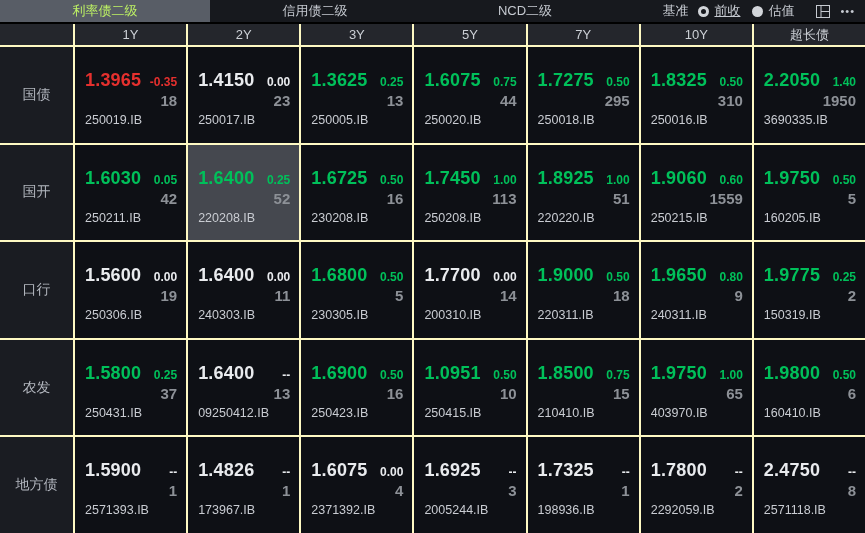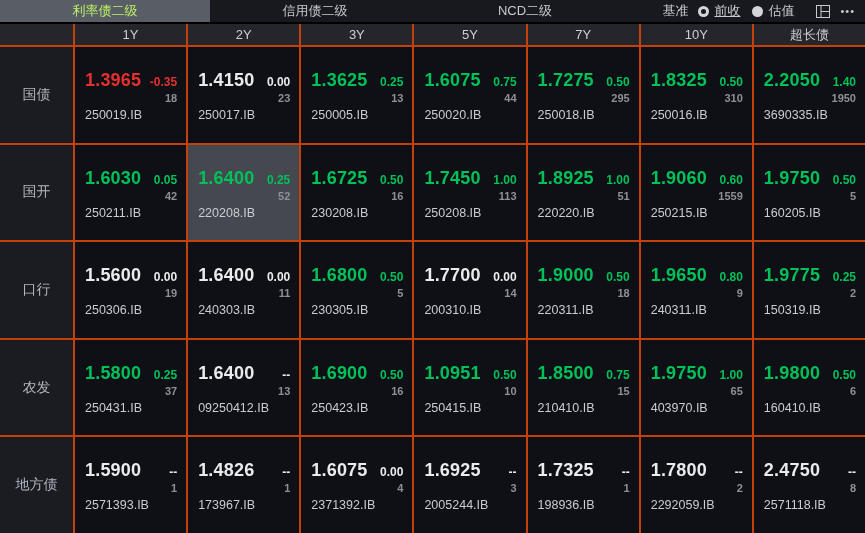--- a/index.html
+++ b/index.html
@@ -20,32 +20,32 @@
   .radio-dot { width:11px; height:11px; border-radius:50%; background:#d2d5da; position:relative; }
   .radio-opt.selected .radio-dot::after { content:""; position:absolute; left:3px; top:3px;
       width:5px; height:5px; border-radius:50%; background:#17191e; }
   .layout-icon { display:flex; align-items:center; cursor:pointer; }
   .more-btn { color:#c6cad1; font-size:11px; letter-spacing:1px; cursor:pointer; }
 
   
   .grid { margin-top:2px; height:509px; display:grid;
           grid-template-columns:73px repeat(7,1fr);
           grid-template-rows:21px repeat(5,1fr);
-          gap:2px; background:#c2410c; }
+          gap:2px; background:#fef9c3; }
   .corner { background:#24262c; }
   .colhead { background:#24262c; color:#ccd0d6; font-size:13px;
              display:flex; align-items:center; justify-content:center; }
   .rowlabel { background:#1a1c22; color:#b3b7bf; font-size:14px;
               display:flex; align-items:center; justify-content:center; }
   .cell { background:#0e1015; padding:23px 9px 0 10px; position:relative; cursor:pointer; }
   .cell.highlight { background:#45484f; }
   .line1 { display:flex; justify-content:space-between; align-items:baseline; }
   .yield { font-size:18px; font-weight:bold; letter-spacing:.2px; }
   .chg { font-size:12px; font-weight:bold; }
-  .count { text-align:right; color:#8d9197; font-size:11px; font-weight:bold; margin-top:1px; }
+  .count { text-align:right; color:#8d9197; font-size:15px; font-weight:bold; margin-top:1px; }
   .code { color:#c9ccd2; font-size:12.5px; margin-top:4px; }
   .cell.up .yield, .cell.up .chg { color:var(--up,#00c05a); }
   .cell.down .yield, .cell.down .chg { color:var(--down,#e5302e);text-align:center; }
   .cell.flat .yield, .cell.flat .chg { color:var(--flat,#e9ebee); }
 </style>
 </head>
 <body>
 
 <div class="app">
   <div class="topbar">

